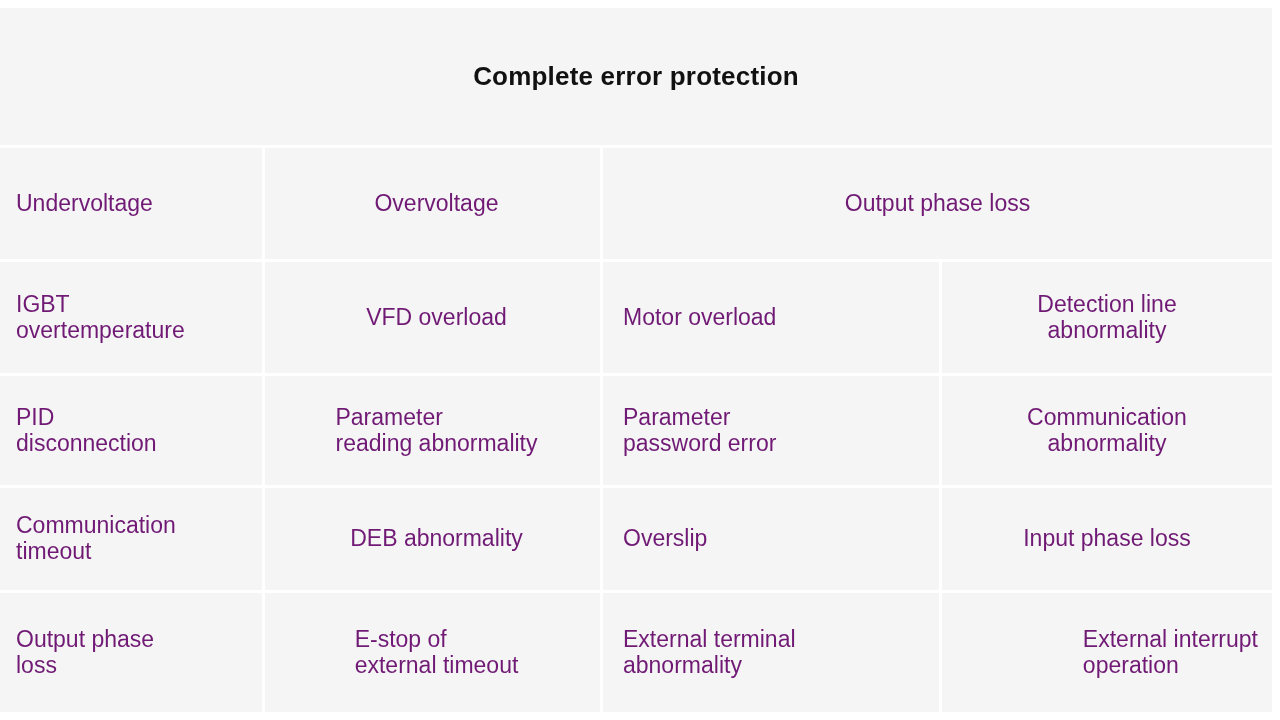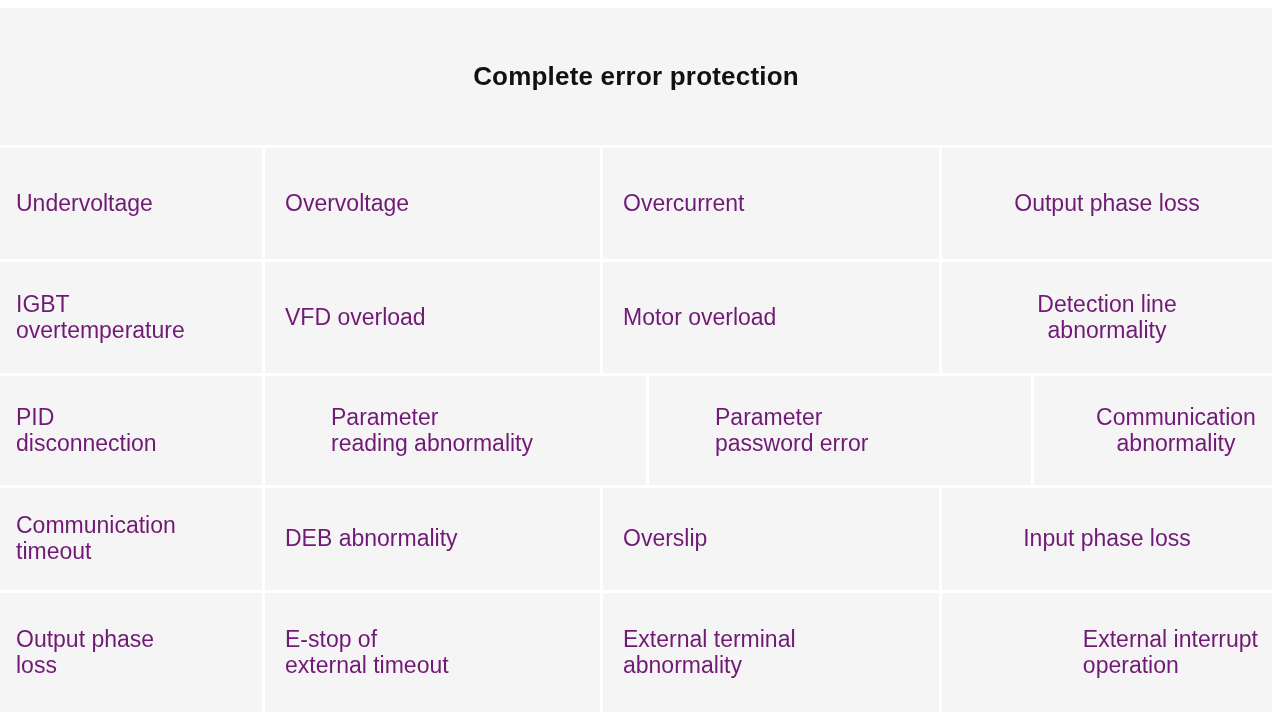--- a/index.html
+++ b/index.html
@@ -92,34 +92,34 @@
     color: #701a75;
     line-height: 1.12;
     white-space: pre-line;
   }
 
   
   .c1 { padding-left: 16px; padding-right: 8px; justify-content: flex-start; }
   .c1 .cell-text { text-align: left; }
 
   
-  .c2 { padding-left: 20px; padding-right: 12px; justify-content: flex-start; }
+  .c2 { padding-left: 20px; padding-right: 12px; justify-content: center; }
   .c2 .cell-text { text-align: left; }
 
   .c3 { padding-left: 20px; padding-right: 12px; justify-content: flex-start; }
   .c3 .cell-text { text-align: left; }
 
   
   .c4 { padding-left: 14px; padding-right: 14px; justify-content: center; }
   .c4 .cell-text { text-align: center; }
 
   
   .row.r1 { flex: 0 0 114px; }
   .row.r2 { flex: 0 0 114px; }
-  .row.r3 { flex: 0 0 112px; gap: 46px; }
+  .row.r3 { flex: 0 0 112px; }
   .row.r4 { flex: 0 0 105px; }
   .row.r5 { flex: 1 1 auto; }
 
   
   .c4.align-left-block { justify-content: flex-end; }
   .c4.align-left-block .cell-text { text-align: left; }
 </style>
 </head>
 <body>
 
@@ -132,23 +132,20 @@
 
     <div class="table">
 
       <div class="row r1">
         <div class="cell c1">
           <span class="cell-text">Undervoltage</span>
         </div>
         <div class="cell c2">
           <span class="cell-text">Overvoltage</span>
         </div>
-        <div class="cell c3">
-          <span class="cell-text">Overcurrent</span>
-        </div>
         <div class="cell c4">
           <span class="cell-text">Output phase loss</span>
         </div>
       </div>
 
       <div class="row r2">
         <div class="cell c1">
           <span class="cell-text">IGBT
 overtemperature</span>
         </div>

